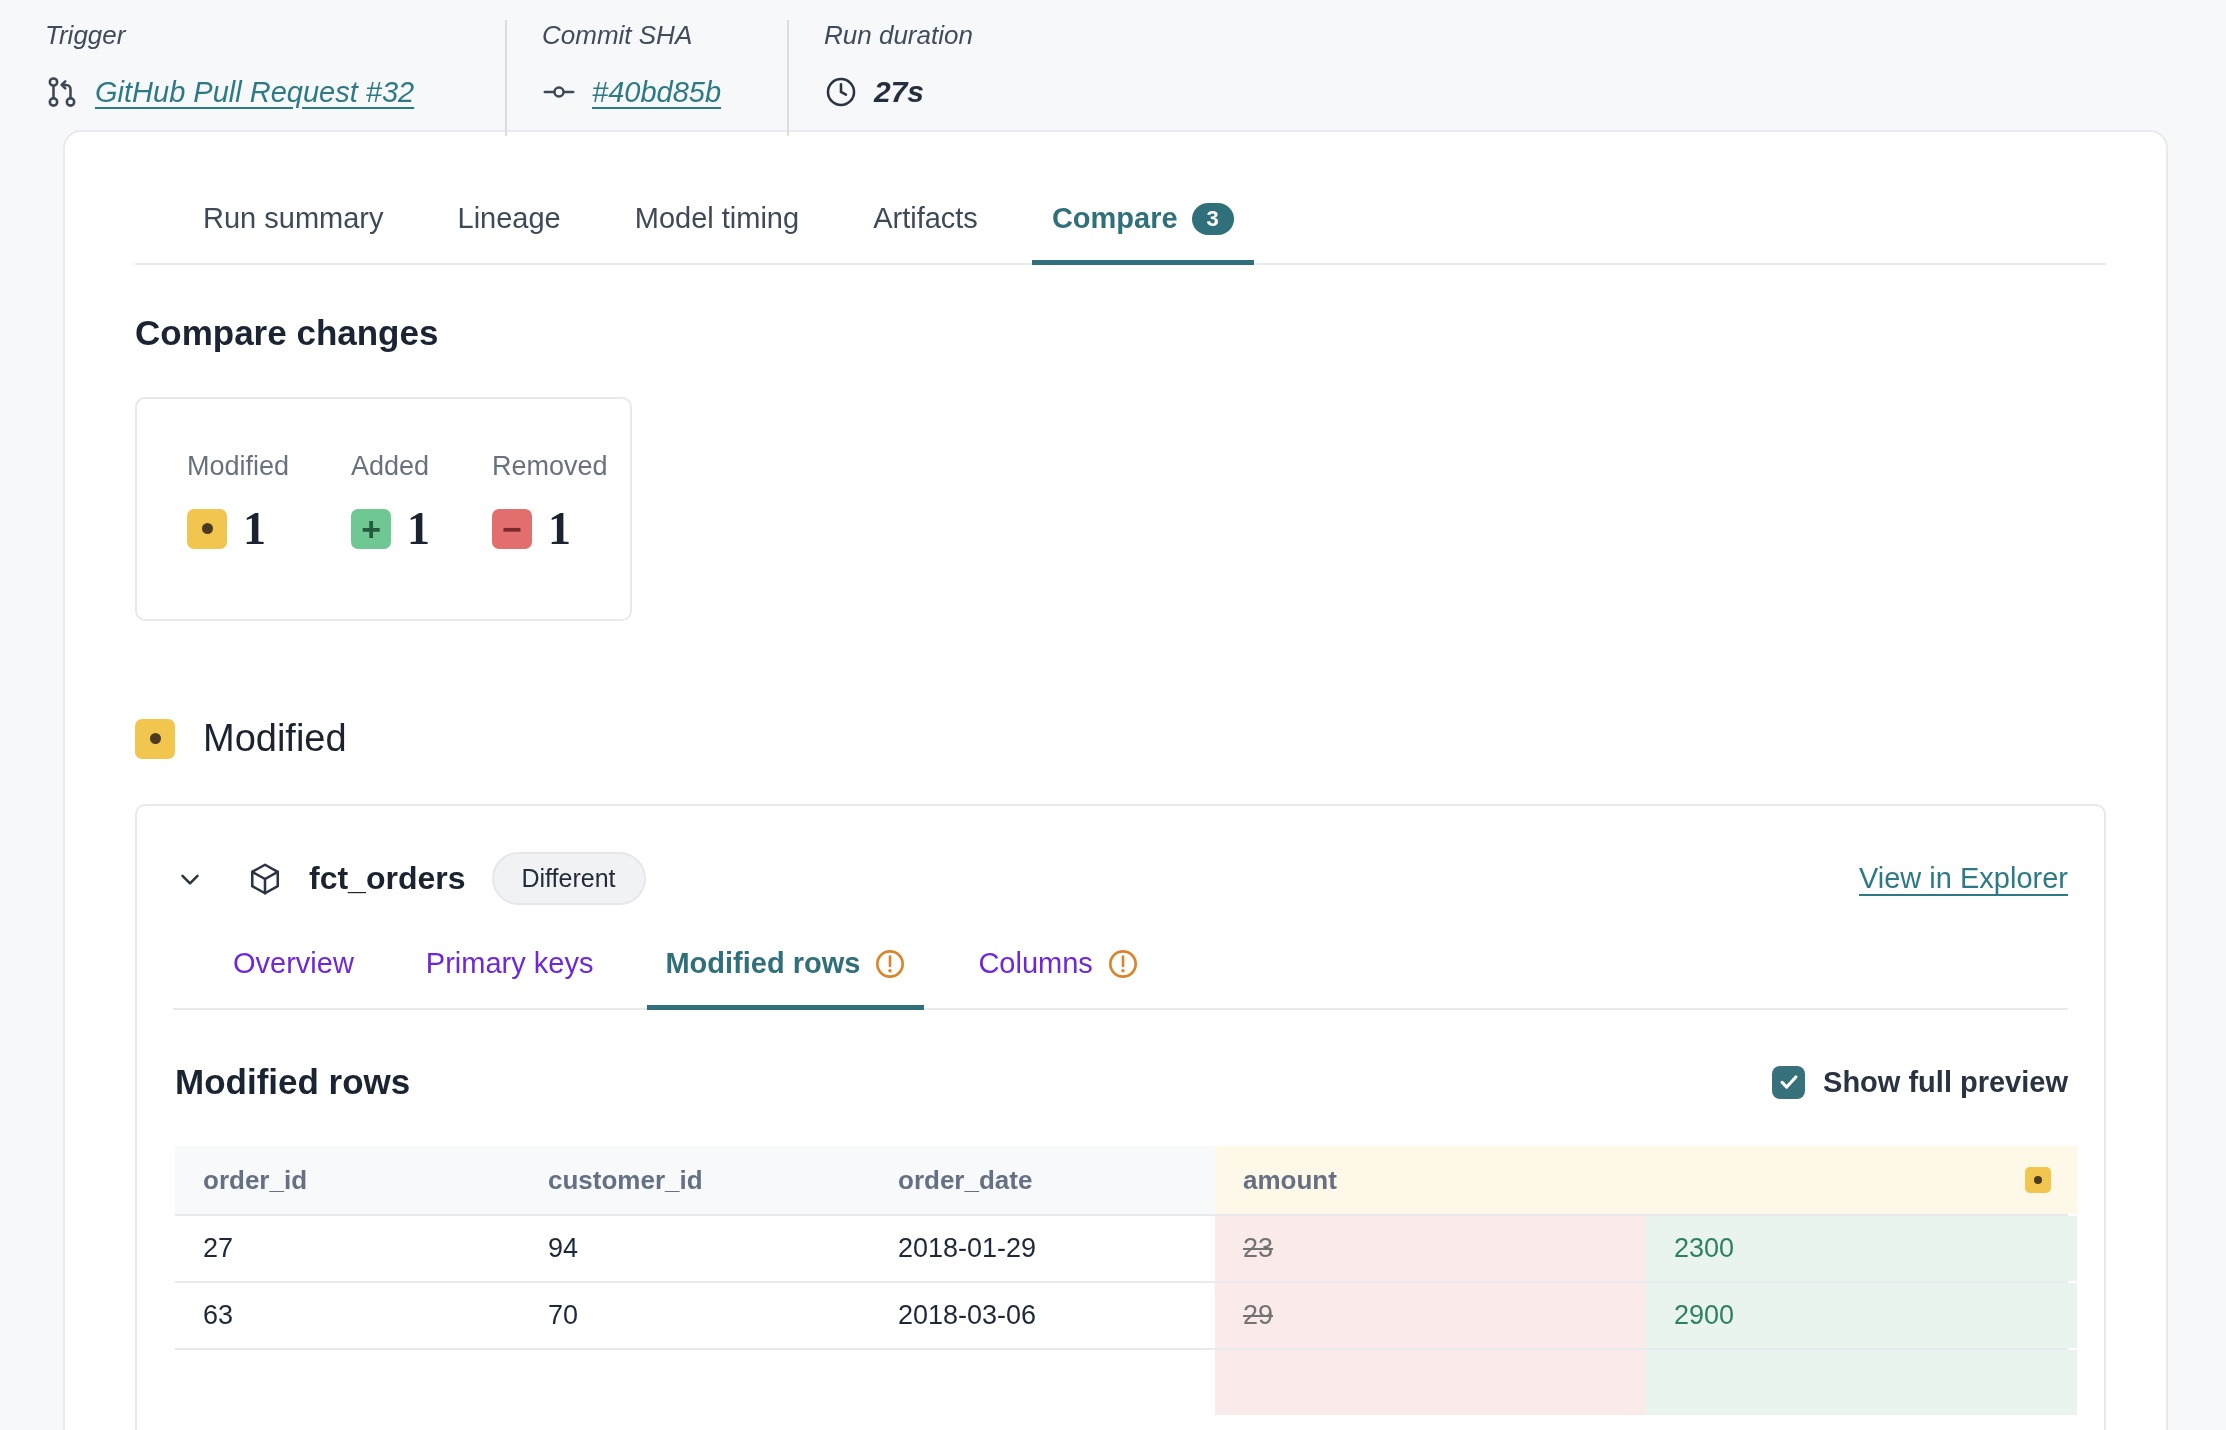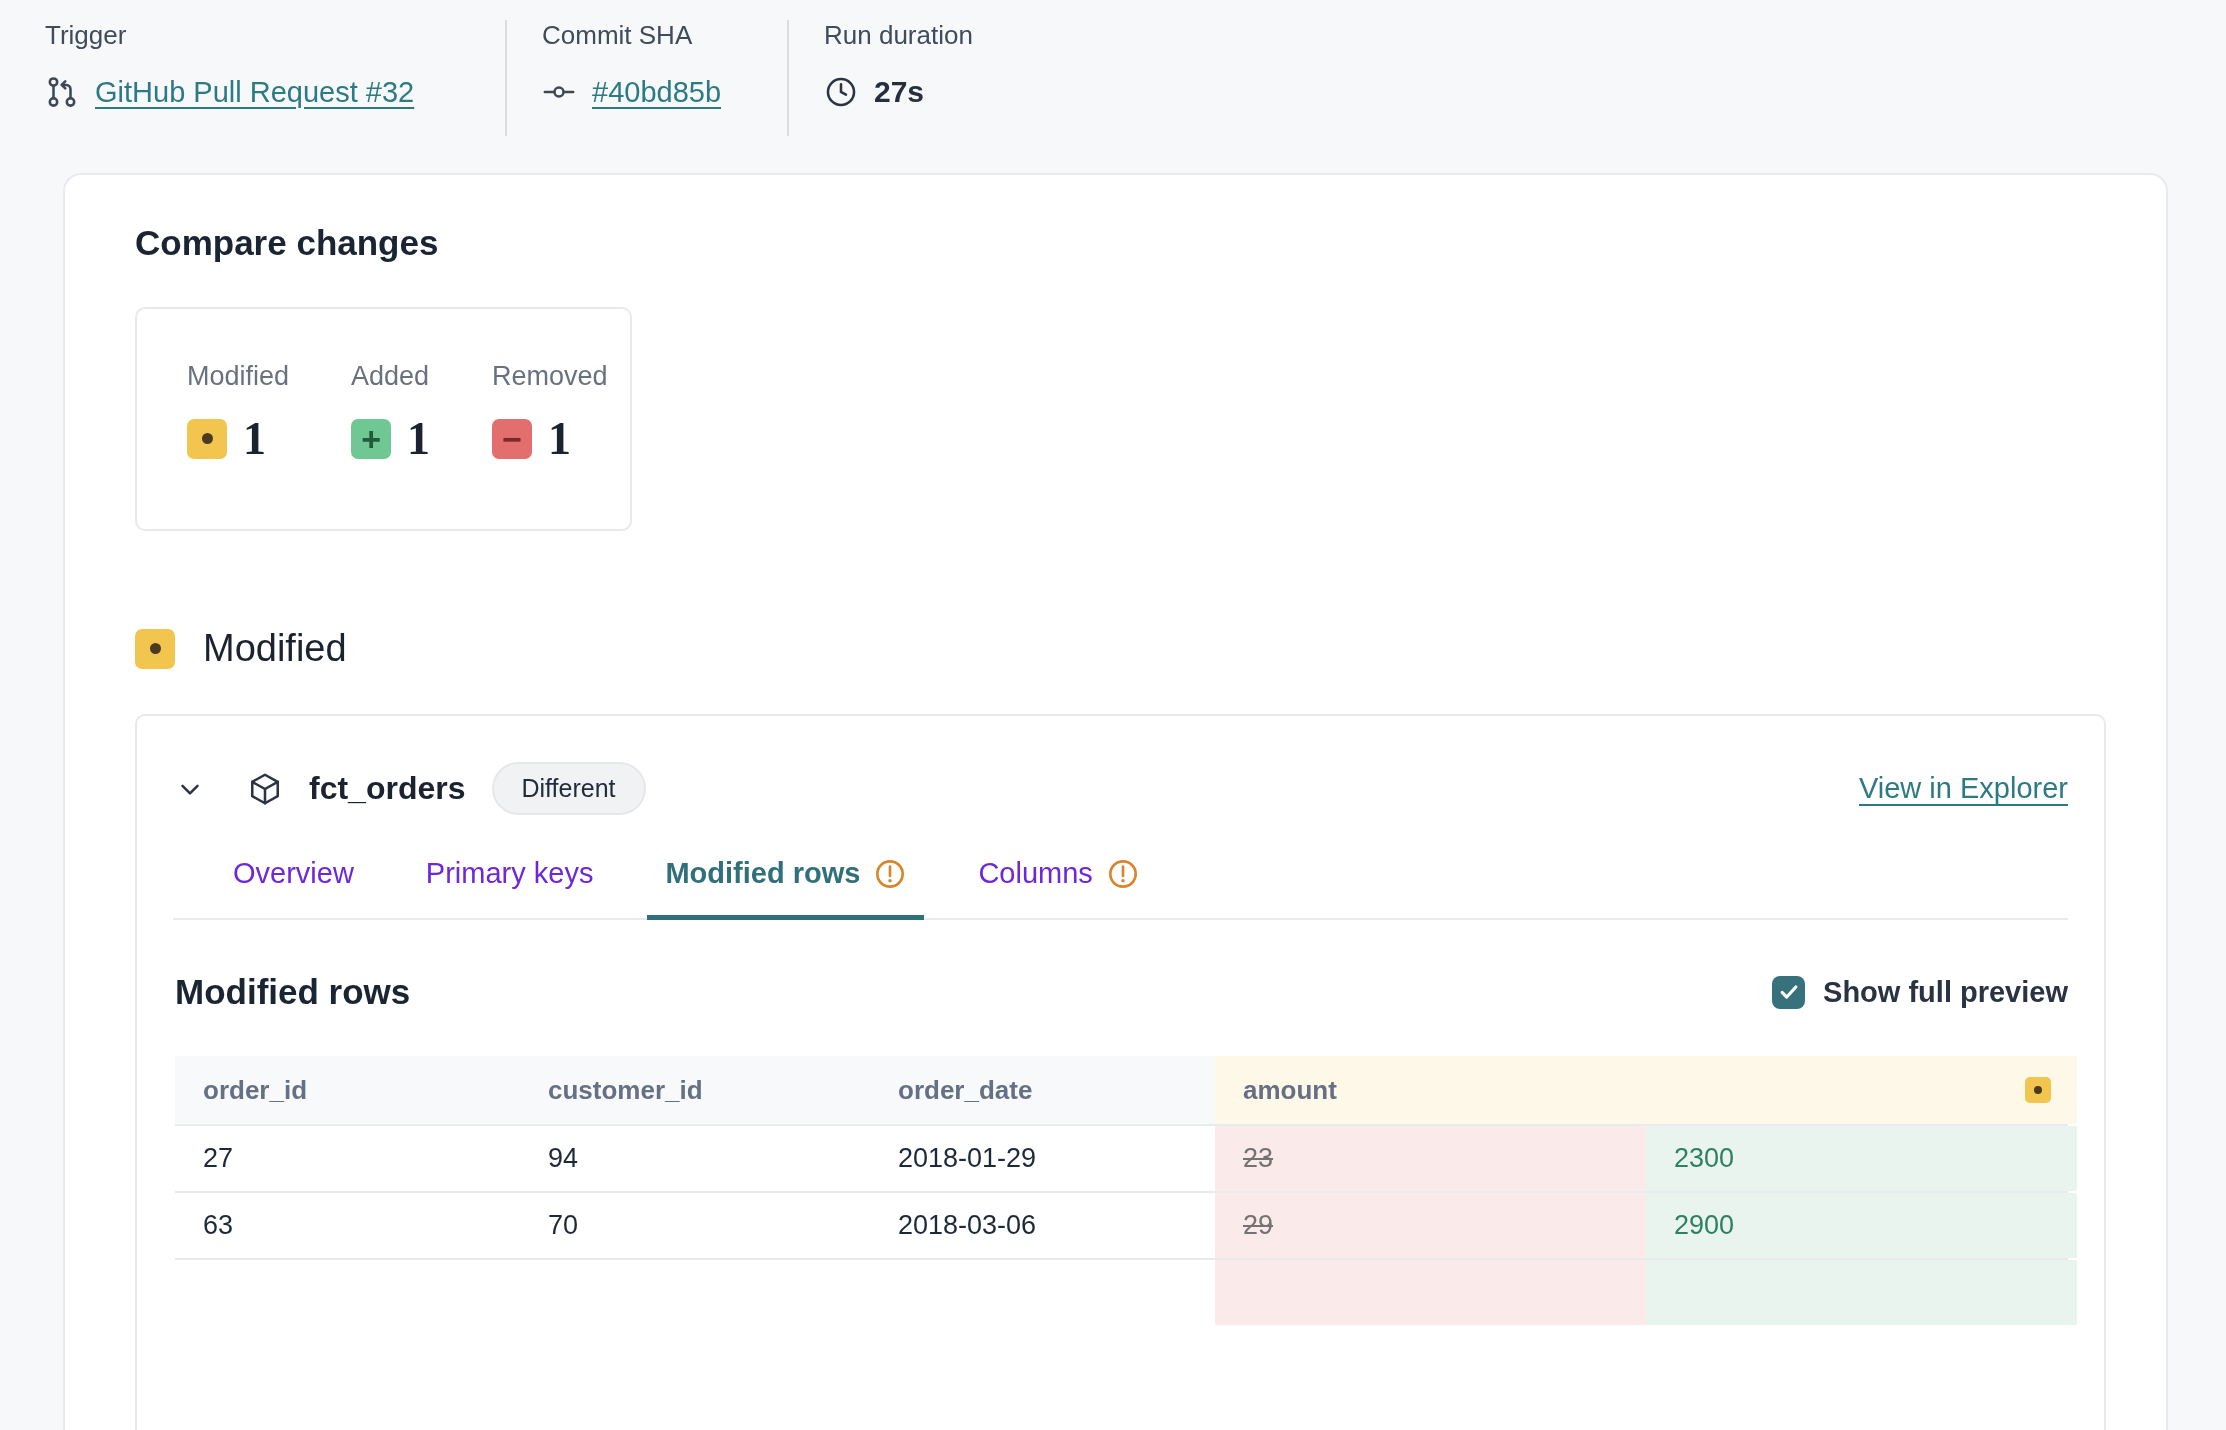--- a/index.html
+++ b/index.html
@@ -8,21 +8,22 @@
     background: #f7f8fa;
     font-family: "Liberation Sans", sans-serif;
     color: #1b2433;
     overflow: hidden;
   }
   
   .meta-header {
     display: flex;
     align-items: stretch;
     padding: 20px 0 0 45px;
-    height: 173px;
+    height: 130px;
+    font-style: italic;
   }
   .meta-item { display: flex; flex-direction: column; gap: 24px; }
   .meta-item.trigger { width: 430px; }
   .meta-item.commit  { width: 215px; }
   .meta-label { font-size: 26px; color: #414b5c; }
   .meta-value-row { display: flex; align-items: center; gap: 16px; }
   .meta-link {
     font-size: 29px; color: #2d7a85; text-decoration: underline;
     text-underline-offset: 5px; cursor: pointer;
   }
@@ -207,20 +208,38 @@
           <polyline points="12,6.5 12,12 15.5,13.8"></polyline>
         </svg>
       </span>
       <span class="meta-duration">27s</span>
     </div>
   </div>
 </div>
 
 <div class="main-card">
 
+  <div class="tabs">
+    <div class="tab">
+        <span>Run summary</span>
+      </div>
+    <div class="tab">
+        <span>Lineage</span>
+      </div>
+    <div class="tab">
+        <span>Model timing</span>
+      </div>
+    <div class="tab">
+        <span>Artifacts</span>
+      </div>
+    <div class="tab active">
+      <span>Compare</span>
+      <span class="tab-badge">3</span>
+    </div>
+  </div>
 
   <h2 class="section-title">Compare changes</h2>
 
   <div class="summary-card">
     <div class="stat">
       <div class="stat-label">Modified</div>
       <div class="stat-value">
         <span class="sq sq-38 sq-mod icon">
             <span class="sq-dot"></span>
           </span>

